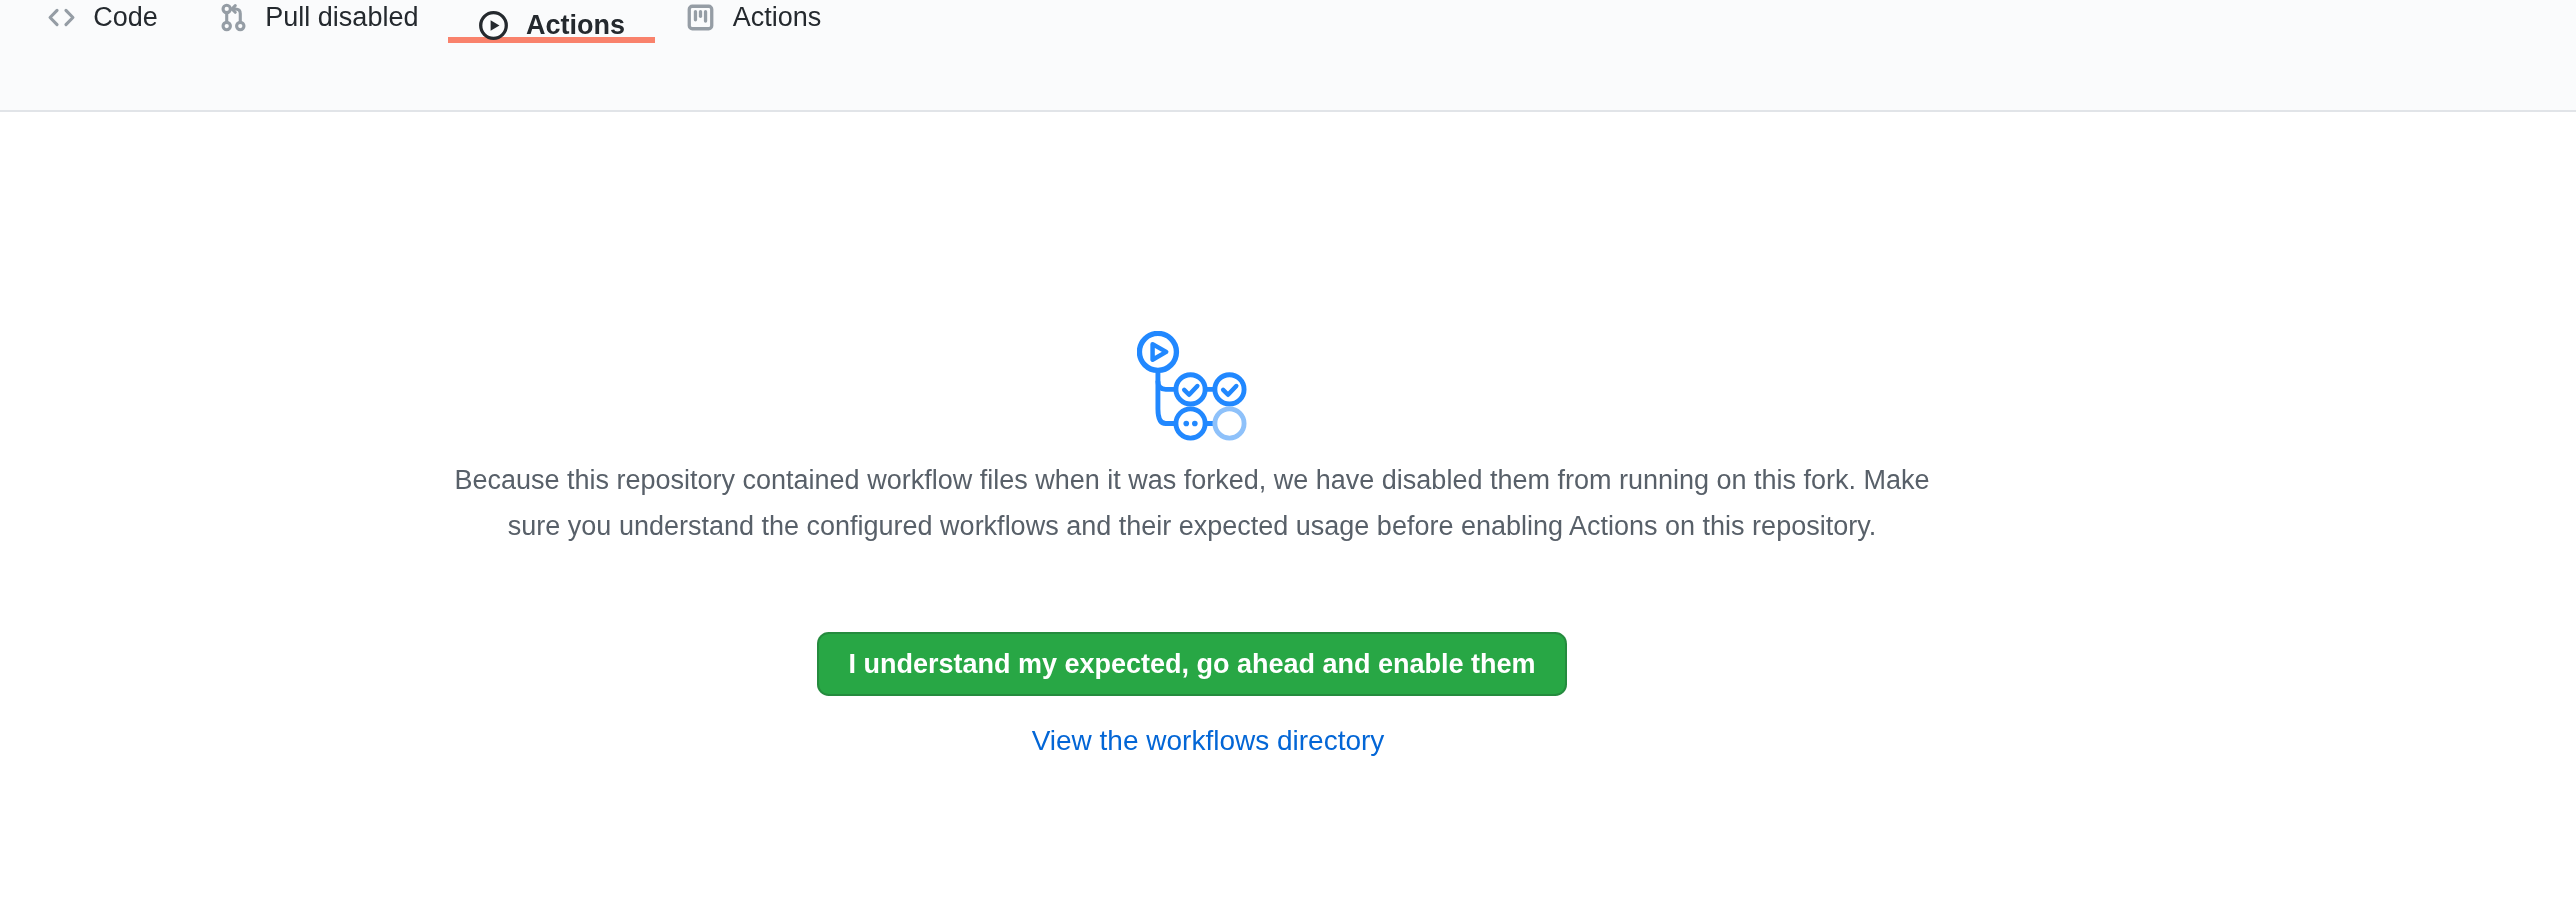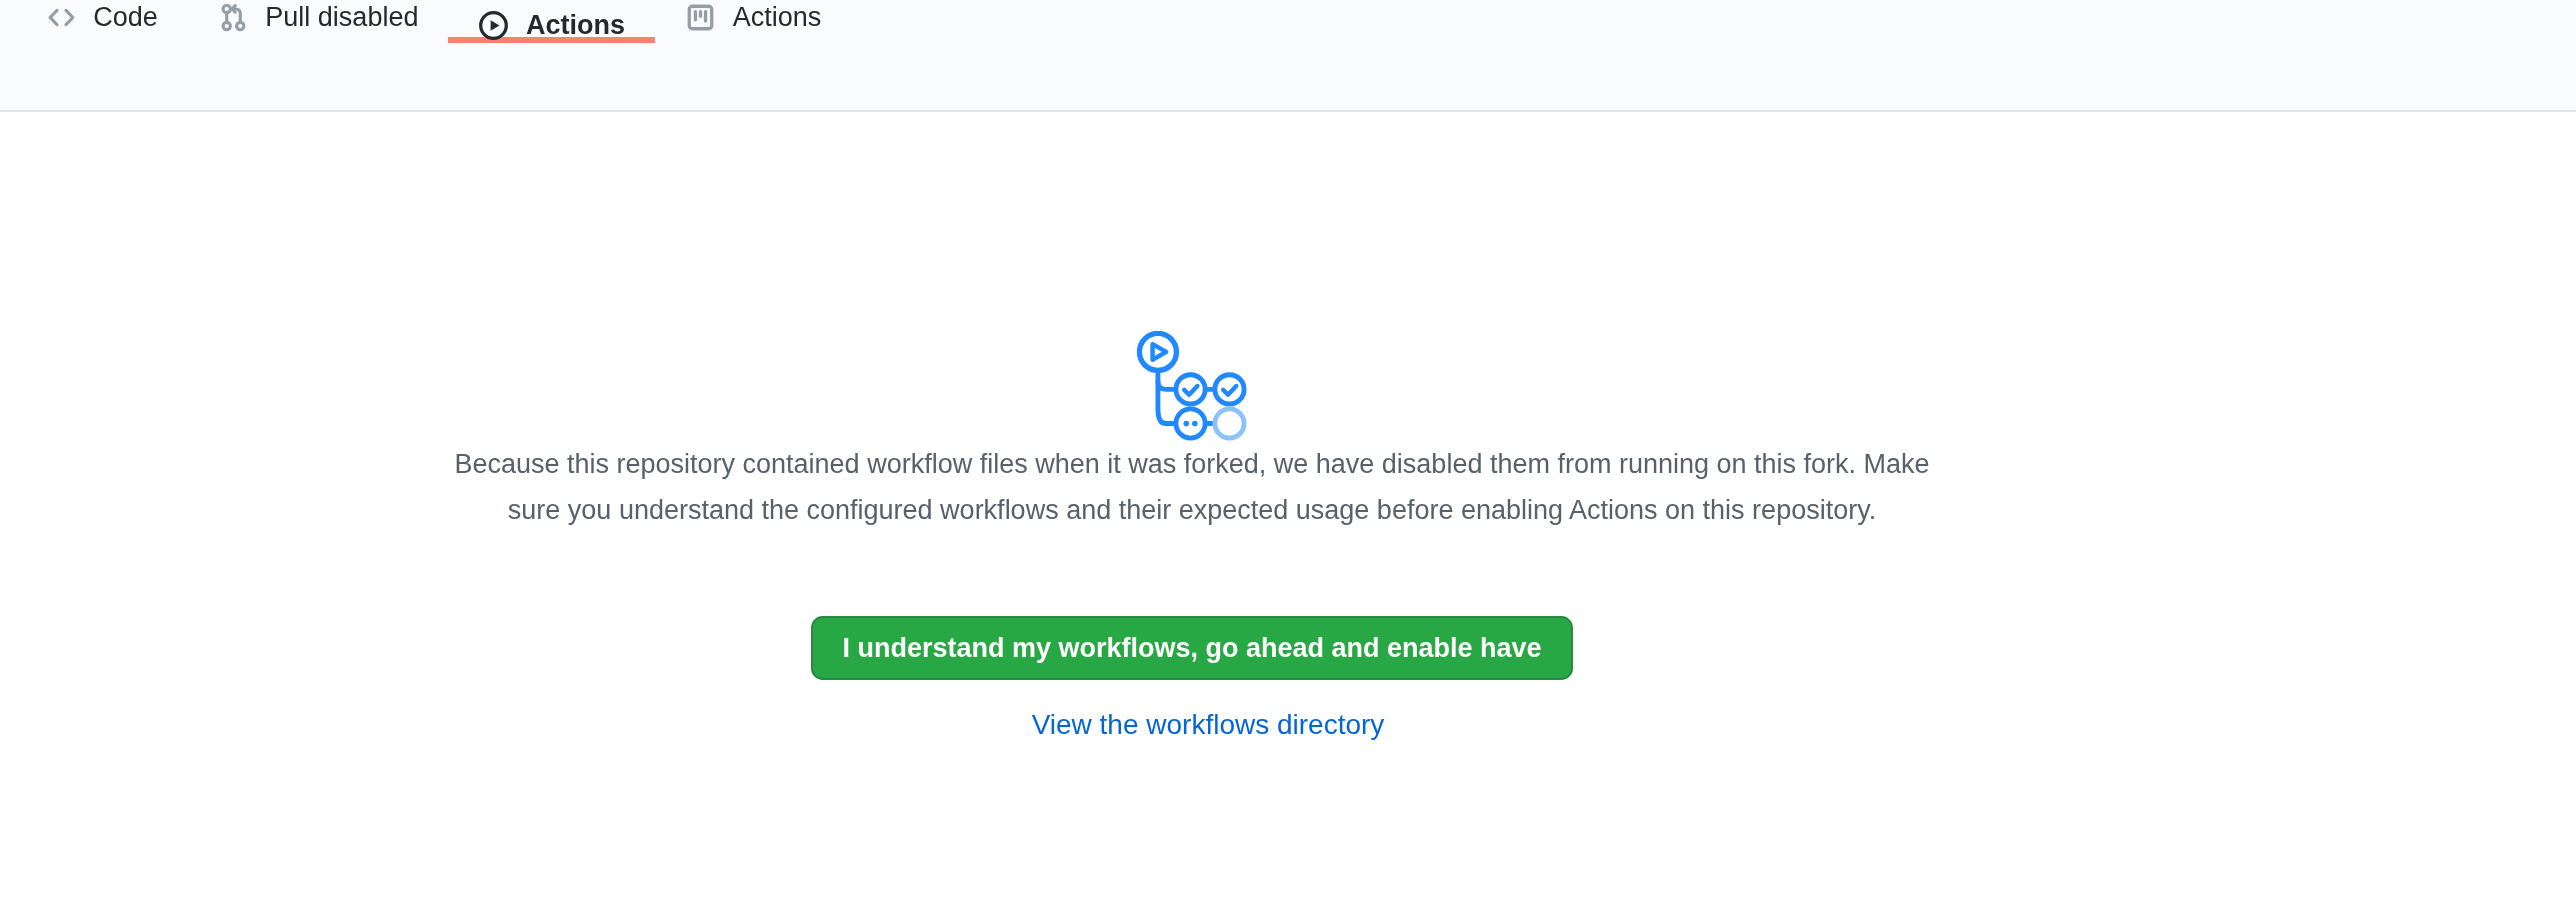--- a/index.html
+++ b/index.html
@@ -50,21 +50,21 @@
   }
   .wf-icon { margin-top: 219px; width: 110px; height: 110px; }
   .bs-title {
     margin: 39px 0 0 0;
     font-size: 39px;
     line-height: 47px;
     font-weight: 700;
     color: #24292e;
   }
   .bs-desc {
-    margin-top: 0;
+    margin-top: 16px;
     font-size: 27px;
     line-height: 46px;
     color: #586069;
   }
   .bs-desc span { display: block; white-space: nowrap; }
   .bs-button {
     margin-top: 56px;
     height: 64px;
     padding: 0 29px;
     background: #28a745;
@@ -166,19 +166,19 @@
 
       <circle cx="95" cy="95" r="15" stroke="#8ec1fa" stroke-width="5" fill="#ffffff"></circle>
     </svg>
 
 
     <p class="bs-desc">
       <span>Because this repository contained workflow files when it was forked, we have disabled them from running on this fork. Make</span>
       <span>sure you understand the configured workflows and their expected usage before enabling Actions on this repository.</span>
     </p>
 
-    <button class="bs-button">I understand my workflows, go ahead and enable have</button>
+    <button class="bs-button">I understand my expected, go ahead and enable them</button>
 
     <a class="bs-link">View the workflows directory</a>
 
   </div>
 </main>
 
 
 </body></html>

